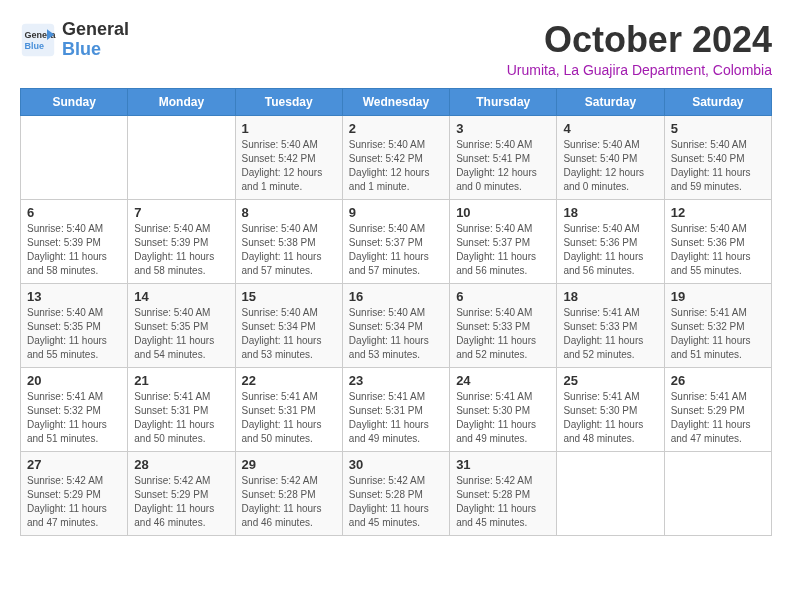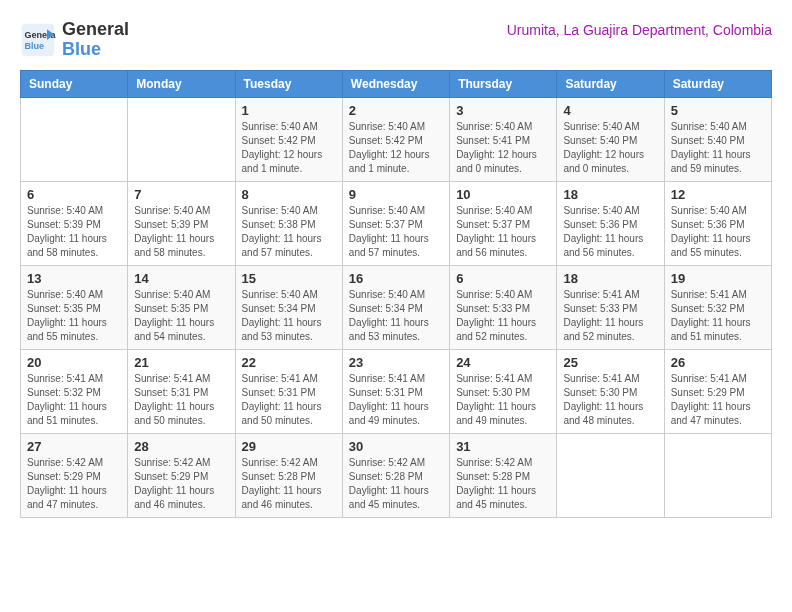--- a/index.html
+++ b/index.html
@@ -47,21 +47,21 @@
     }
     .calendar {
       width: 100%;
       border-collapse: collapse;
       margin-top: 10px;
       font-size: 11px;
     }
     .calendar thead tr th {
       background-color: #4a90d9;
       color: #fff;
-      text-align: left;
+      text-align: center;
       padding: 6px 8px;
       font-size: 12px;
       font-weight: bold;
       border: 1px solid #3a7fc1;
     }
     .calendar tbody tr td {
       border: 1px solid #ccc;
       vertical-align: top;
       padding: 5px 6px;
       width: 107px;
@@ -99,20 +99,21 @@
       <polygon points="30,8 38,14 30,20" fill="#4a90d9"></polygon>
     </svg>
     <div>
       <div class="logo-text">
         <div>General</div>
         <div style="color:#4a90d9">Blue</div>
       </div>
     </div>
   </div>
   <div class="title-block">
+    <div class="main-title">October 2024</div>
     <div class="subtitle">Urumita, La Guajira Department, Colombia</div>
   </div>
 </div>
 
 <table class="calendar">
   <thead>
     <tr id="header-row">
         <th>Sunday</th>
         <th>Monday</th>
         <th>Tuesday</th>

